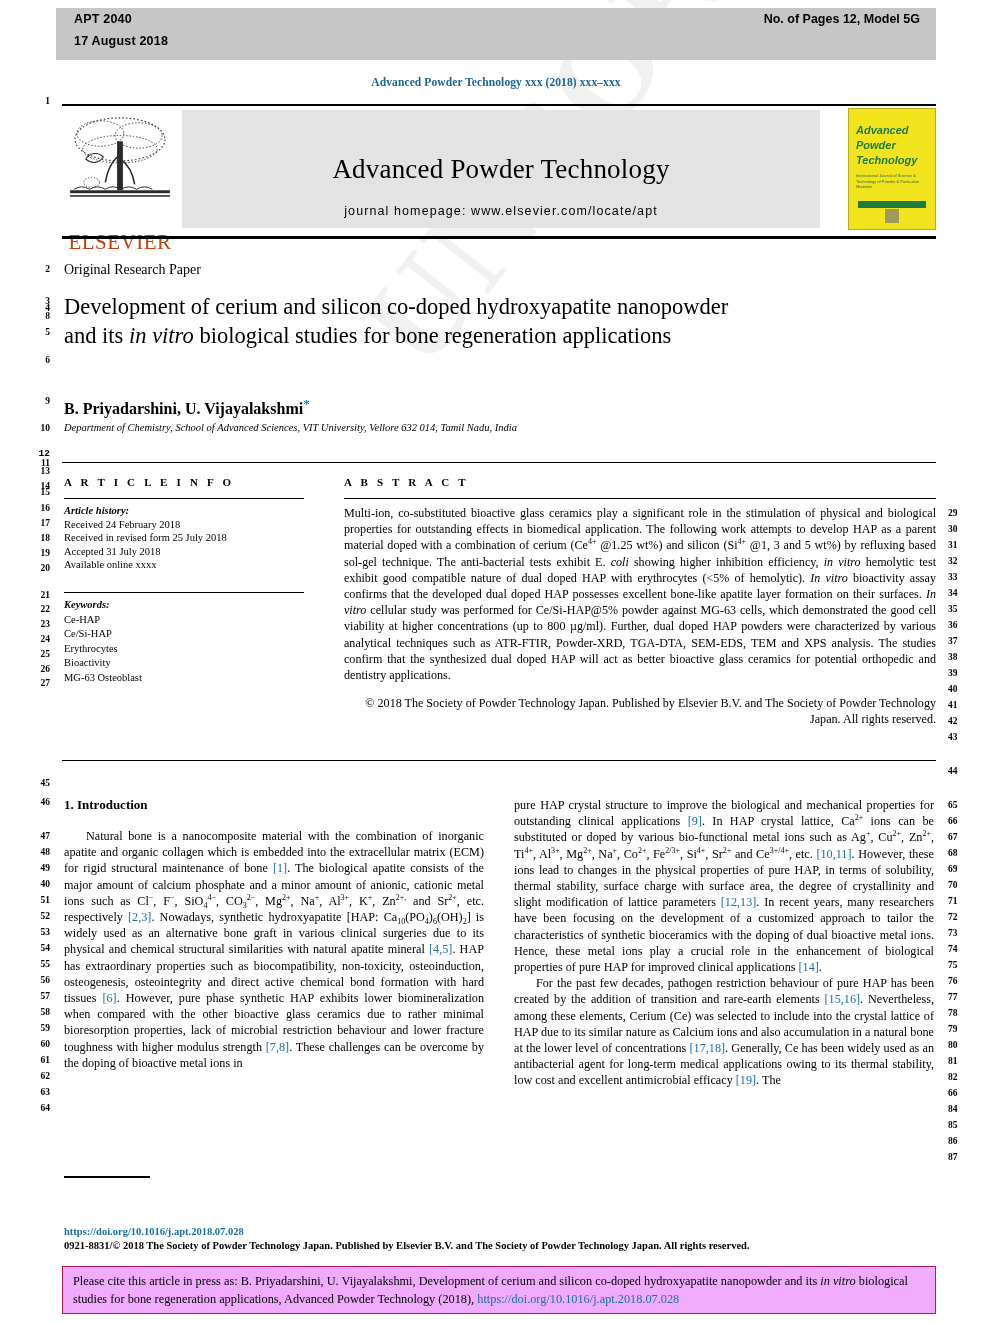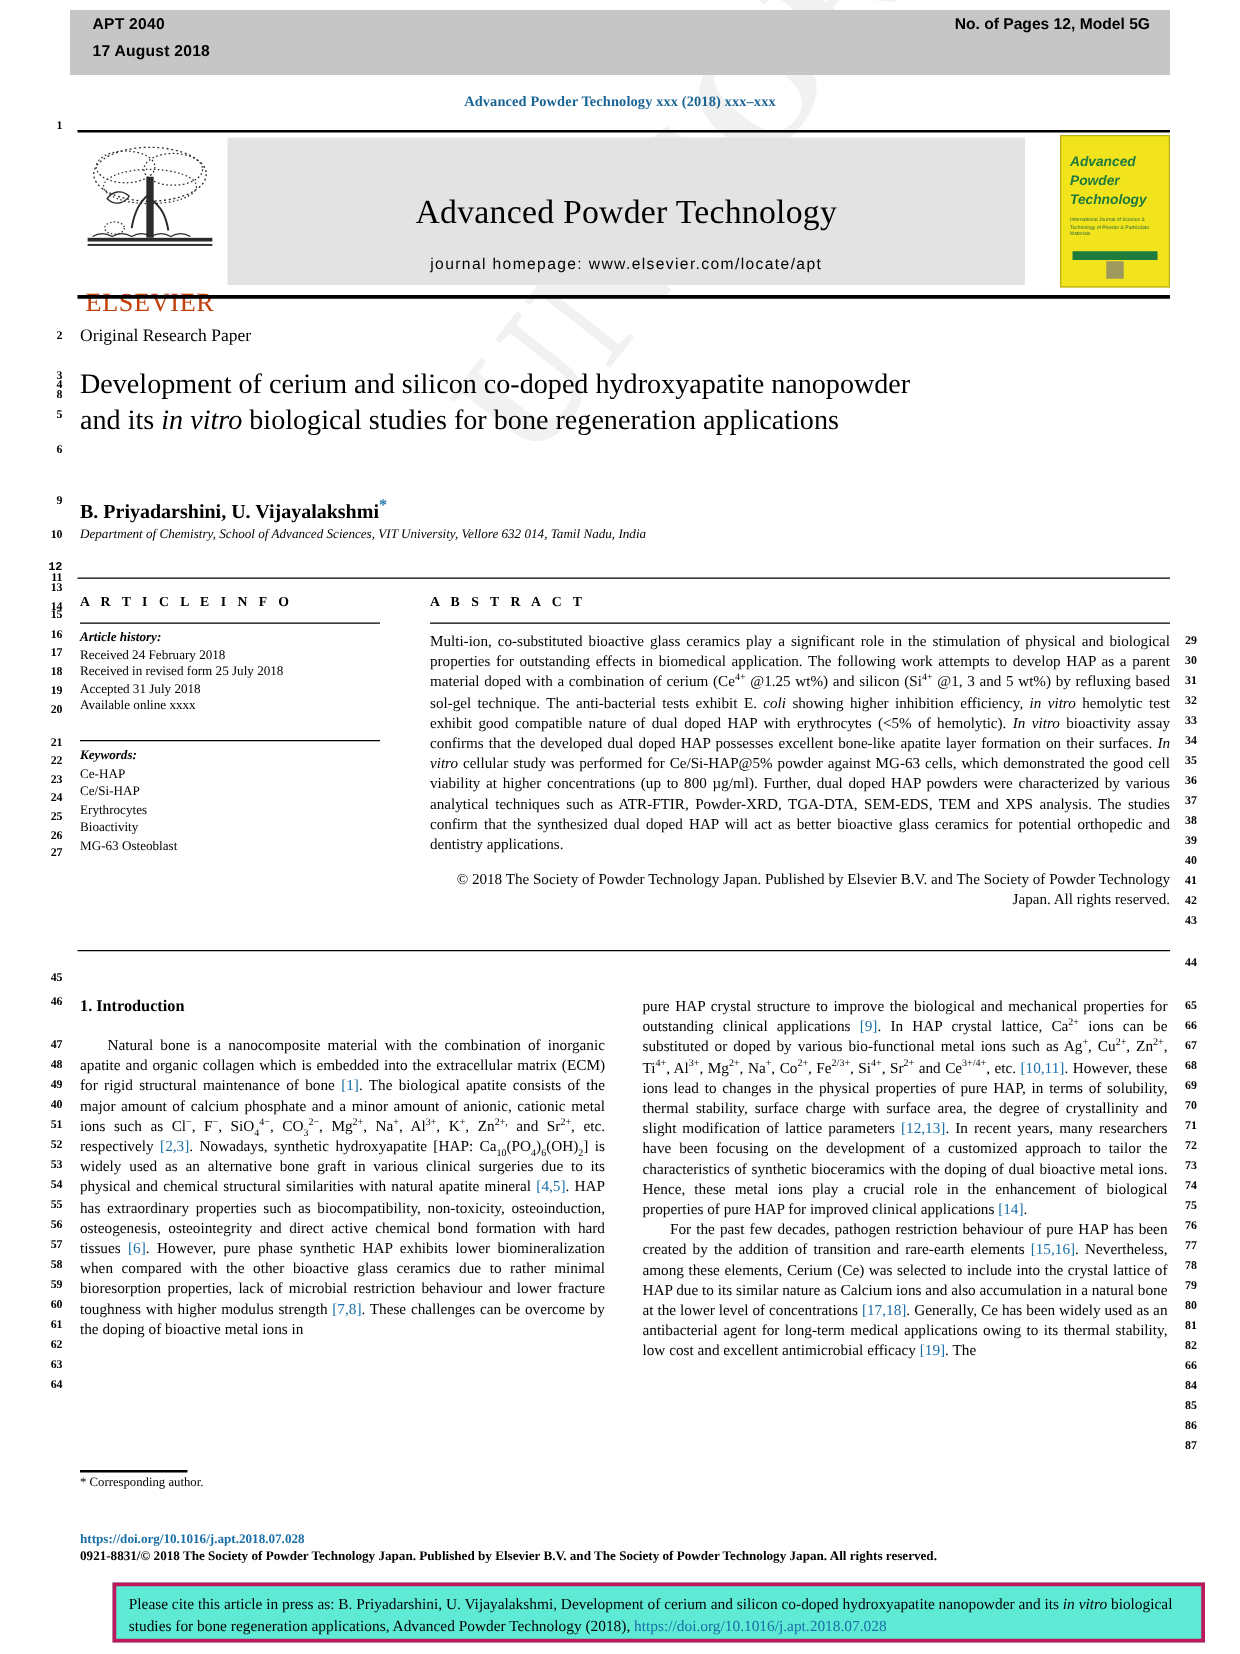--- a/index.html
+++ b/index.html
@@ -257,23 +257,22 @@
   }
   .issn-line {
     position: absolute; left: 64px; top: 1240px;
     font-family: "Liberation Serif", serif;
     font-weight: bold; font-size: 10.5px;
   }
 
   
   .cite-box {
     position: absolute; left: 62px; top: 1266px; width: 874px; height: 48px;
-    background: #5eead4;
-    border: 3px solid #be185d;
-    margin-left: 28px;
+    background: #f0abfc;
+    border: 1px solid #be185d;
   }
   .cite-text {
     position: absolute; left: 10px; right: 10px; top: 6px;
     font-family: "Liberation Serif", serif;
     font-size: 12.3px; line-height: 17.5px;
   }
   .cite-text i { font-style: italic; }
 
   
   .watermark {
@@ -477,20 +476,19 @@
   <p>Natural bone is a nanocomposite material with the combination of inorganic apatite and organic collagen which is embedded into the extracellular matrix (ECM) for rigid structural maintenance of bone <span class="ref">[1]</span>. The biological apatite consists of the major amount of calcium phosphate and a minor amount of anionic, cationic metal ions such as Cl<sup>−</sup>, F<sup>−</sup>, SiO<sub>4</sub><sup>4−</sup>, CO<sub>3</sub><sup>2−</sup>, Mg<sup>2+</sup>, Na<sup>+</sup>, Al<sup>3+</sup>, K<sup>+</sup>, Zn<sup>2+,</sup> and Sr<sup>2+</sup>, etc. respectively <span class="ref">[2,3]</span>. Nowadays, synthetic hydroxyapatite [HAP: Ca<sub>10</sub>(PO<sub>4</sub>)<sub>6</sub>(OH)<sub>2</sub>] is widely used as an alternative bone graft in various clinical surgeries due to its physical and chemical structural similarities with natural apatite mineral <span class="ref">[4,5]</span>. HAP has extraordinary properties such as biocompatibility, non-toxicity, osteoinduction, osteogenesis, osteointegrity and direct active chemical bond formation with hard tissues <span class="ref">[6]</span>. However, pure phase synthetic HAP exhibits lower biomineralization when compared with the other bioactive glass ceramics due to rather minimal bioresorption properties, lack of microbial restriction behaviour and lower fracture toughness with higher modulus strength <span class="ref">[7,8]</span>. These challenges can be overcome by the doping of bioactive metal ions in</p>
 </div>
 
 <div class="col col-right">
   <p class="noind">pure HAP crystal structure to improve the biological and mechanical properties for outstanding clinical applications <span class="ref">[9]</span>. In HAP crystal lattice, Ca<sup>2+</sup> ions can be substituted or doped by various bio-functional metal ions such as Ag<sup>+</sup>, Cu<sup>2+</sup>, Zn<sup>2+</sup>, Ti<sup>4+</sup>, Al<sup>3+</sup>, Mg<sup>2+</sup>, Na<sup>+</sup>, Co<sup>2+</sup>, Fe<sup>2/3+</sup>, Si<sup>4+</sup>, Sr<sup>2+</sup> and Ce<sup>3+/4+</sup>, etc. <span class="ref">[10,11]</span>. However, these ions lead to changes in the physical properties of pure HAP, in terms of solubility, thermal stability, surface charge with surface area, the degree of crystallinity and slight modification of lattice parameters <span class="ref">[12,13]</span>. In recent years, many researchers have been focusing on the development of a customized approach to tailor the characteristics of synthetic bioceramics with the doping of dual bioactive metal ions. Hence, these metal ions play a crucial role in the enhancement of biological properties of pure HAP for improved clinical applications <span class="ref">[14]</span>.</p>
   <p>For the past few decades, pathogen restriction behaviour of pure HAP has been created by the addition of transition and rare-earth elements <span class="ref">[15,16]</span>. Nevertheless, among these elements, Cerium (Ce) was selected to include into the crystal lattice of HAP due to its similar nature as Calcium ions and also accumulation in a natural bone at the lower level of concentrations <span class="ref">[17,18]</span>. Generally, Ce has been widely used as an antibacterial agent for long-term medical applications owing to its thermal stability, low cost and excellent antimicrobial efficacy <span class="ref">[19]</span>. The</p>
 </div>
 
 <div class="fn-rule"></div>
 <div class="footnote">
-  <div>* Corresponding author.</div>
 </div>
 <div class="doi-line">https://doi.org/10.1016/j.apt.2018.07.028</div>
 <div class="issn-line">0921-8831/© 2018 The Society of Powder Technology Japan. Published by Elsevier B.V. and The Society of Powder Technology Japan. All rights reserved.</div>
 
 <div class="cite-box">
   <div class="cite-text"><span>Please cite this article in press as: B. Priyadarshini, U. Vijayalakshmi, Development of cerium and silicon co-doped hydroxyapatite nanopowder and its </span><i>in vitro</i><span> biological studies for bone regeneration applications, Advanced Powder Technology (2018), </span><span class="link">https://doi.org/10.1016/j.apt.2018.07.028</span></div>
 </div>
 
 </body></html>

